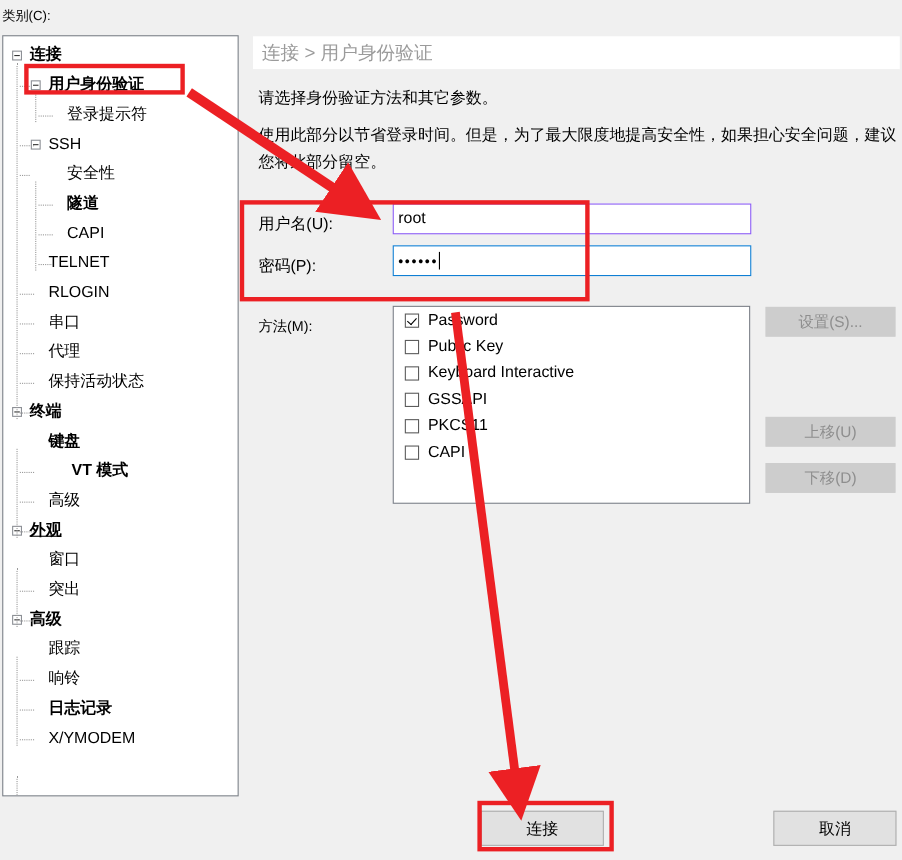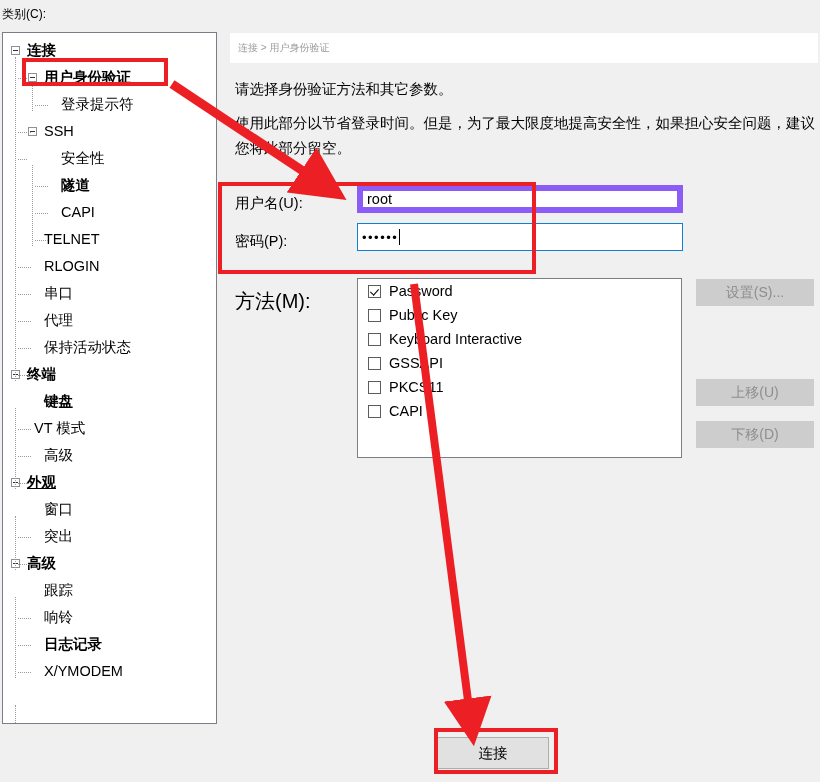--- a/index.html
+++ b/index.html
@@ -80,21 +80,21 @@
     position: absolute;
     left: 230px; top: 33px;
     width: 588px; height: 30px;
     background: #ffffff;
     box-sizing: border-box;
     display: flex;
     align-items: center;
     padding-left: 8px;
   }
   .breadcrumb-bar .bc {
-    font-size: 10px;
+    font-size: 17px;
     color: #9b9b9b;
     white-space: nowrap;
     text-align: center;
   }
 
   .content {
     position: absolute;
     left: 230px; top: 63px;
     width: 588px; height: 660px;
     background: #f0f0f0;
@@ -115,42 +115,42 @@
   }
   .field-label {
     position: absolute;
     font-size: 14.5px; color: #000;
     white-space: nowrap;
   }
   .txtbox {
     position: absolute;
     box-sizing: border-box;
     background: #ffffff;
-    border: 6px solid #8b5cf6;
+    border: 1px solid #8b5cf6;
     font-size: 14.5px;
     color: #000;
     padding: 0 4px;
     display: flex;
     align-items: center;
     outline: none;
     font-family: "Liberation Sans", "DejaVu Sans", sans-serif;
   }
   .txtbox.focused { border: 1px solid #0f7fd4; }
   .pwd-dots { letter-spacing: 1.5px; font-size: 13px; }
   .caret {
     display: inline-block;
     width: 1px; height: 16px;
     background: #000;
     margin-left: 1px;
   }
 
   
   .methods-label {
     position: absolute;
-    font-size: 20px; color: #000;
+    font-size: 13px; color: #000;
     white-space: nowrap;
   }
   .listbox {
     position: absolute;
     box-sizing: border-box;
     background: #ffffff;
     border: 1px solid #7a7f87;
     overflow: hidden;
   }
   .li {
@@ -274,21 +274,21 @@
           <span class="tlabel" style="margin-left: 41px;">保持活动状态</span>
         </div>
         <div class="tnode bold">
           <span class="exp" style="left: 8px;"></span>
           <span class="tlabel" style="margin-left: 24px;">终端</span>
         </div>
         <div class="tnode bold">
           <span class="tlabel" style="margin-left: 41px;">键盘</span>
         </div>
         <div class="tnode">
-          <span class="tlabel" style="margin-left: 31px;">VT 模式</span>
+          <span class="tlabel" style="margin-left: 62px; font-weight: bold;">VT 模式</span>
         </div>
         <div class="tnode">
           <span class="tlabel" style="margin-left: 41px;">高级</span>
         </div>
         <div class="tnode bold">
           <span class="exp" style="left: 8px;"></span>
           <span class="tlabel" style="margin-left: 24px; text-decoration: underline;">外观</span>
         </div>
         <div class="tnode">
           <span class="tlabel" style="margin-left: 41px;">窗口</span>
@@ -388,20 +388,21 @@
         </div>
       </div>
 
     <div class="sbtn" style="left:466px; top:216px; width:118px; height:27px;">设置(S)...</div>
     <div class="sbtn" style="left:466px; top:316px; width:118px; height:27px;">上移(U)</div>
     <div class="sbtn" style="left:466px; top:358px; width:118px; height:27px;">下移(D)</div>
 
   </div>
 
   <div class="bbtn" style="left:437px; top:737px; width:112px; height:32px;">连接</div>
+  <div class="bbtn" style="left:703px; top:737px; width:112px; height:32px;">取消</div>
 
   <div class="annot" style="left:22px; top:58px; width:146px; height:28px;"></div>
   <div class="annot" style="left:218px; top:182px; width:318px; height:92px;"></div>
   <div class="annot" style="left:434px; top:728px; width:124px; height:46px;"></div>
 
   <svg class="arrow-svg" viewBox="0 0 820 782">
     <defs>
       <marker id="ah" markerWidth="6" markerHeight="6" refX="2.2" refY="3" orient="auto" markerUnits="strokeWidth">
         <path d="M0,0 L6,3 L0,6 z" fill="#ec2024"></path>
       </marker>

